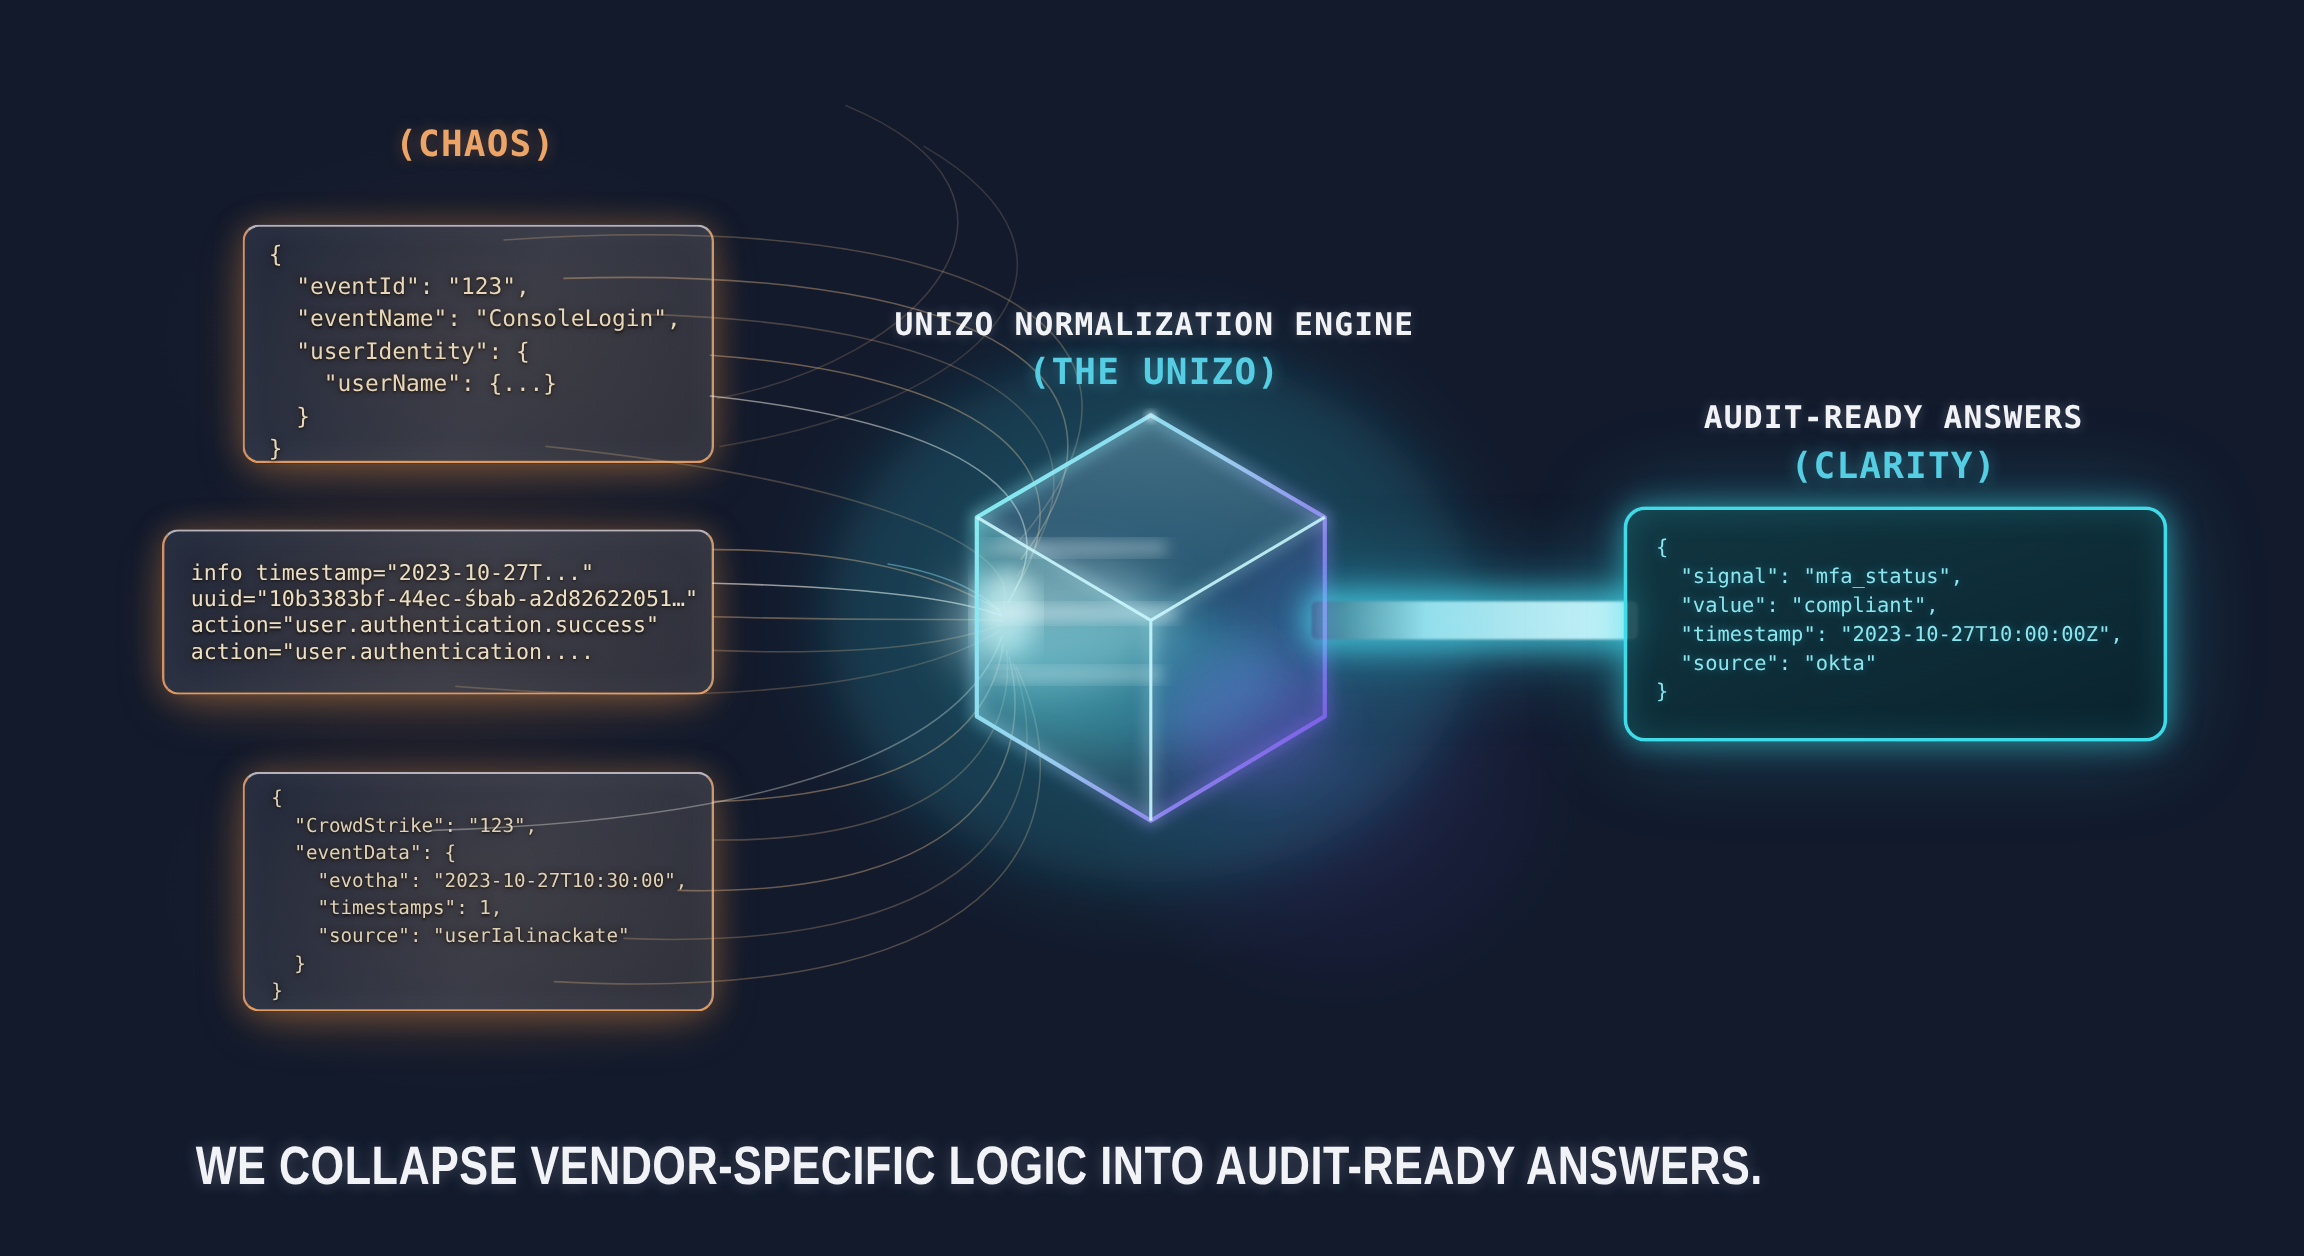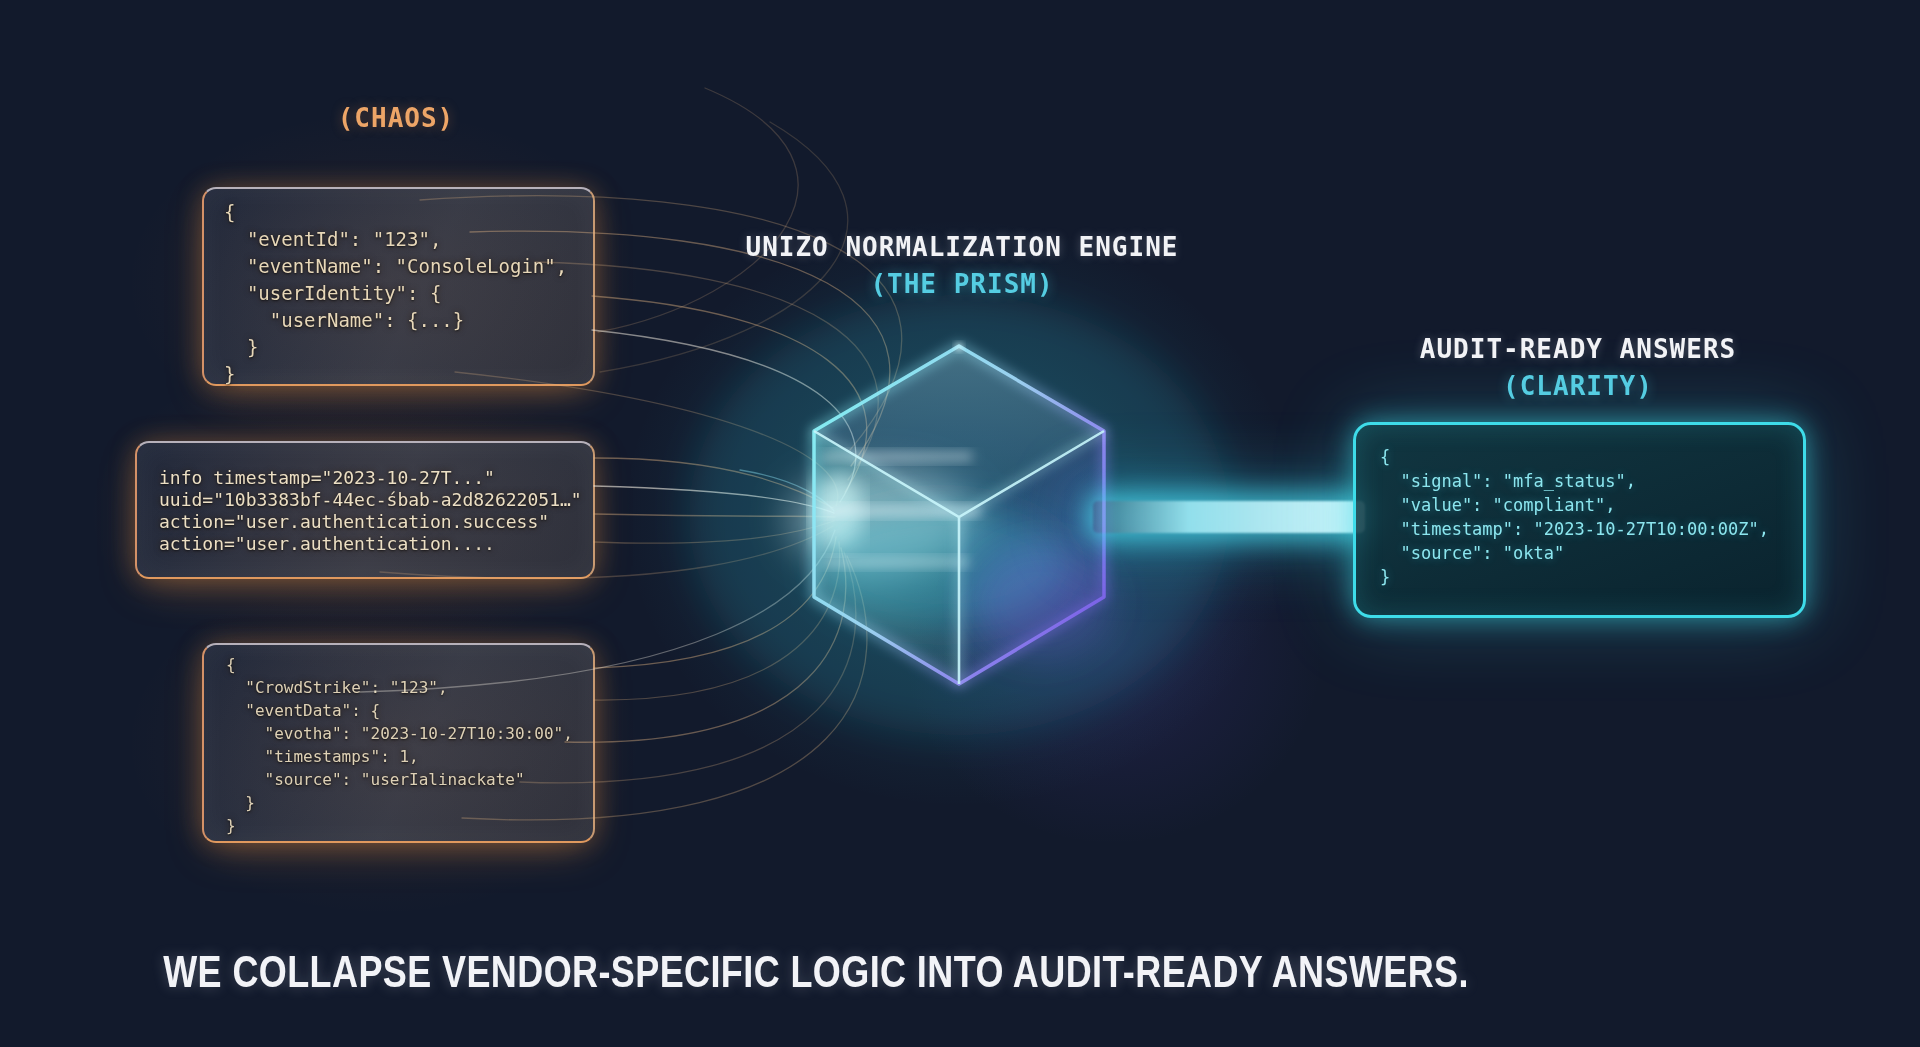--- a/index.html
+++ b/index.html
@@ -16,21 +16,21 @@
       radial-gradient(150% 130% at 50% 46%, rgba(0,0,0,0) 52%, rgba(4,7,16,0.55) 100%);
   }
   .abs{position:absolute;}
   
   .hgroup{ text-align:center; z-index:6; }
   .h-main{
     font-size:26px;font-weight:bold;color:#f2f3f6;letter-spacing:1px;
     text-shadow:0 0 10px rgba(240,245,255,0.25);
     white-space:nowrap;
   }
-  .h-sub{ font-size:26px;font-weight:bold;letter-spacing:1px;margin-top:7px;white-space:nowrap; }
+  .h-sub{ font-size:30px;font-weight:bold;letter-spacing:1px;margin-top:7px;white-space:nowrap; }
   .sub-orange{ color:#eda567; text-shadow:0 0 12px rgba(235,150,80,0.35); }
   .sub-cyan{ color:#55cde2; text-shadow:0 0 12px rgba(80,210,230,0.45); }
   
   .glassbox{
     border:2px solid;
     border-color:#b7b1ba #c89a72 #e0995e #d49167;
     border-radius:14px;
     background:linear-gradient(115deg, rgba(150,160,185,0.10), rgba(222,214,206,0.16) 55%, rgba(238,198,158,0.13));
     box-shadow:
       0 0 26px rgba(236,146,66,0.28),
@@ -204,23 +204,23 @@
     <path d="M 959 346 L 1104 431 L 1104 597 L 959 684 L 814 597 L 814 431 Z" fill="none" stroke="url(#edge)" stroke-width="9" opacity="0.45" filter="url(#b6)" stroke-linejoin="round"></path>
     <path d="M 959 346 L 1104 431 L 1104 597 L 959 684 L 814 597 L 814 431 Z" fill="none" stroke="url(#edge)" stroke-width="3.5" opacity="0.95" stroke-linejoin="round"></path>
 
     <path d="M 814 431 L 959 517 L 1104 431 M 959 517 L 959 684" fill="none" stroke="#bdf3fb" stroke-width="6" opacity="0.45" filter="url(#b6)"></path>
     <path d="M 814 431 L 959 517 L 1104 431 M 959 517 L 959 684" fill="none" stroke="#c9f6fc" stroke-width="2.6" opacity="0.9"></path>
 
     <line x1="959" y1="352" x2="959" y2="512" stroke="rgba(255,255,255,0.55)" stroke-width="2" filter="url(#b3)"></line>
     <circle cx="959" cy="347" r="3.5" fill="#dffbff" filter="url(#b3)"></circle>
   </svg>
 
-  <div class="abs hgroup" style="left:712px;top:232px;width:500px;">
+  <div class="abs hgroup" style="left:712px;top:256px;width:500px;">
     <div class="h-main">UNIZO NORMALIZATION ENGINE</div>
-    <div class="h-sub sub-cyan">(THE PRISM)</div>
+    <div class="h-sub sub-cyan">(THE UNIZO)</div>
   </div>
 
   <div class="abs beam-soft"></div>
   <div class="abs beam-core"></div>
 
   <div class="abs hgroup" style="left:1378px;top:334px;width:400px;">
     <div class="h-main">AUDIT-READY ANSWERS</div>
     <div class="h-sub sub-cyan">(CLARITY)</div>
   </div>
 

